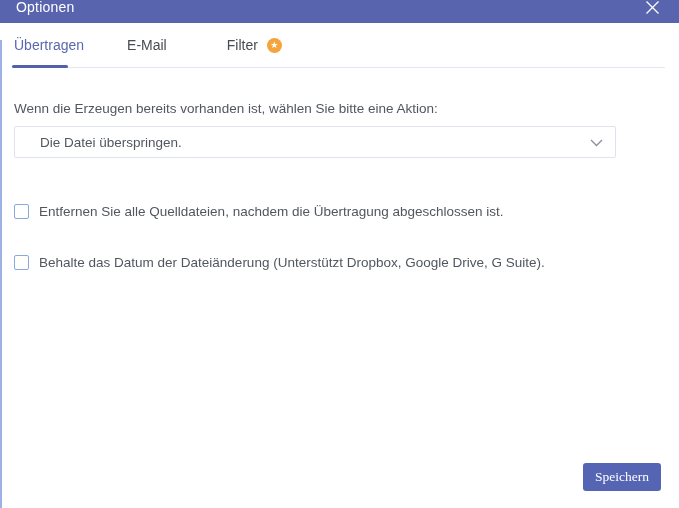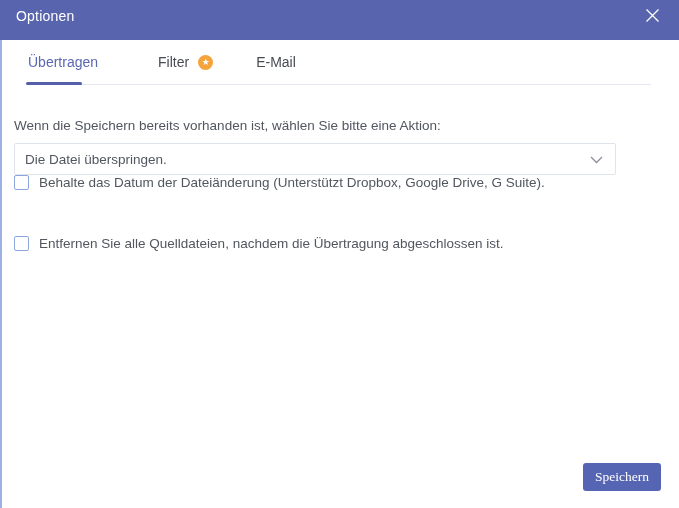--- a/index.html
+++ b/index.html
@@ -16,42 +16,42 @@
     overflow: hidden;
   }
   
   .dialog .left-edge {
     position: absolute; left: 0; top: 40px; bottom: 0; width: 2px;
     background: #9db1e4;
   }
 
   
   .titlebar {
-    height: 40px;
+    height: 23px;
     background: #5864ae;
     display: flex;
     align-items: center;
     justify-content: space-between;
     padding: 0 18px 9px 16px;
   }
   .titlebar .title {
     color: #ffffff;
     font-size: 14px;
     letter-spacing: .2px;
   }
   .close-btn {
     width: 18px; height: 18px;
     display: flex; align-items: center; justify-content: center;
     cursor: pointer;
   }
 
   
   .tabbar {
     position: relative;
-    margin: 0 28px;
+    margin: 0 14px;
     height: 45px;
     display: flex;
     align-items: stretch;
     border-bottom: 1px solid #e4e6f0;
   }
   .tab {
     position: relative;
     display: flex;
     align-items: center;
     font-size: 14px;
@@ -94,21 +94,21 @@
   }
   .select-box {
     margin-top: 10px;
     width: 602px;
     height: 32px;
     border: 1px solid #dfe3ec;
     border-radius: 2px;
     display: flex;
     align-items: center;
     justify-content: space-between;
-    padding: 0 12px 0 10px;
+    padding: 0 12px 0 25px;
     cursor: pointer;
     background: #ffffff;
   }
   .select-box .select-value {
     font-size: 13.5px;
     color: #51565f;
   }
 
   
   .check-row {
@@ -183,47 +183,47 @@
       <svg width="15" height="15" viewBox="0 0 15 15">
         <path d="M1.5 1.5 L13.5 13.5 M13.5 1.5 L1.5 13.5" stroke="#ffffff" stroke-width="1.3" fill="none"></path>
       </svg>
     </span>
   </div>
 
   <div class="tabbar">
     <div class="tab tab-1 active">
       <span>Übertragen</span>
     </div>
+    <div class="tab tab-2">
+      <span>E-Mail</span>
+    </div>
     <div class="tab tab-3">
       <span>Filter</span>
       <span class="star-badge">★</span>
     </div>
-    <div class="tab tab-2">
-      <span>E-Mail</span>
-    </div>
   </div>
 
   <div class="content">
-    <div class="field-label">Wenn die Speichern bereits vorhanden ist, wählen Sie bitte eine Aktion:</div>
+    <div class="field-label">Wenn die Erzeugen bereits vorhanden ist, wählen Sie bitte eine Aktion:</div>
 
     <div class="select-box">
       <span class="select-value">Die Datei überspringen.</span>
       <span>
         <svg width="13" height="8" viewBox="0 0 13 8">
           <path d="M1 1 L6.5 6.5 L12 1" stroke="#888f99" stroke-width="1.3" fill="none"></path>
         </svg>
       </span>
     </div>
 
+    <div class="check-row first">
+      <span class="checkbox"></span>
+      <span class="check-label">Entfernen Sie alle Quelldateien, nachdem die Übertragung abgeschlossen ist.</span>
+    </div>
+
     <div class="check-row">
       <span class="checkbox"></span>
       <span class="check-label">Behalte das Datum der Dateiänderung (Unterstützt Dropbox, Google Drive, G Suite).</span>
     </div>
 
-    <div class="check-row first">
-      <span class="checkbox"></span>
-      <span class="check-label">Entfernen Sie alle Quelldateien, nachdem die Übertragung abgeschlossen ist.</span>
-    </div>
-
   </div>
 
   <button class="save-btn">Speichern</button>
 </div>
 
 </body></html>

